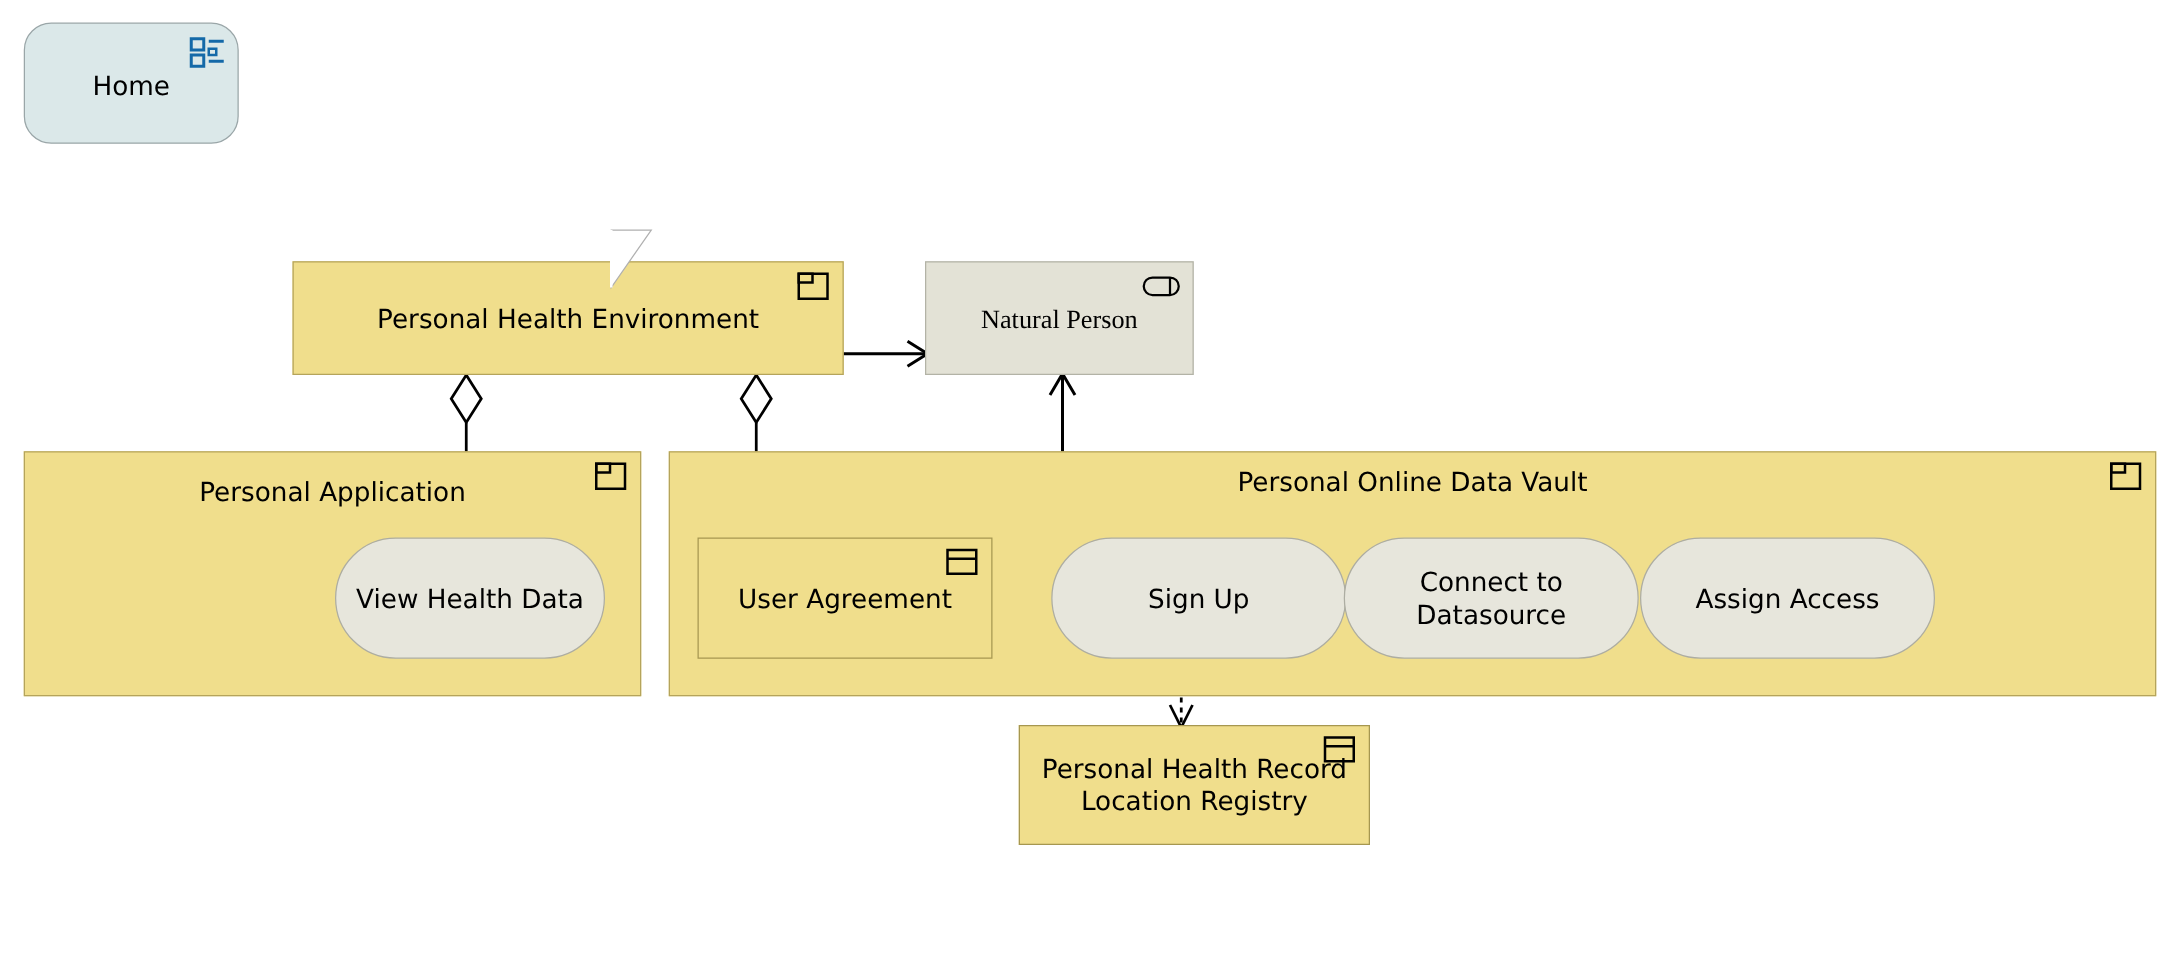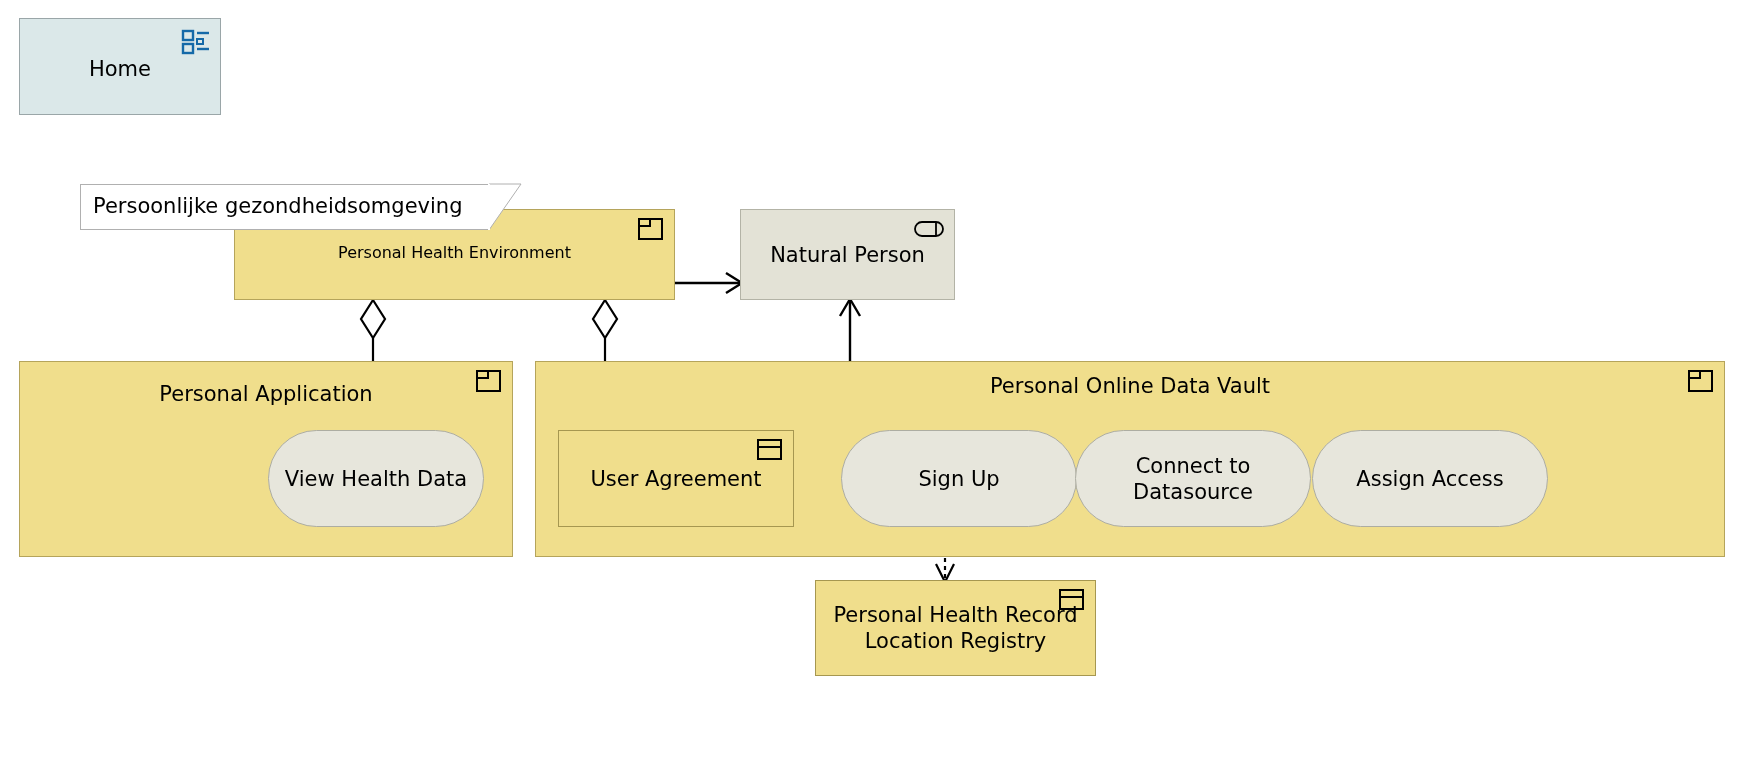--- a/index.html
+++ b/index.html
@@ -97,52 +97,49 @@
   <svg class="conn" style="left:765px;top:464px;" width="80" height="30">
     <line x1="78" y1="15" x2="8" y2="15" stroke="#000" stroke-width="2.2" stroke-dasharray="4,4"></line>
     <polyline points="22,6 5,15 22,24" fill="none" stroke="#000" stroke-width="2.2"></polyline>
   </svg>
 
   <svg class="conn" style="left:930px;top:526px;" width="30" height="60">
     <line x1="15" y1="0" x2="15" y2="52" stroke="#000" stroke-width="2.2" stroke-dasharray="4,4"></line>
     <polyline points="6,38 15,56 24,38" fill="none" stroke="#000" stroke-width="2.2"></polyline>
   </svg>
 
-  <div class="node home-box" style="left:19px;top:18px;width:202px;height:97px;">
+  <div class="node home-box" style="left:19px;top:18px;width:172px;height:97px;border-radius:22px;">
     <div class="label home-label">Home</div>
     <span class="icon" style="right:10px;top:9px;">
       <svg width="28" height="28" viewBox="0 0 28 28">
         <rect x="1" y="3" width="10" height="9" fill="none" stroke="#1469a8" stroke-width="2.4"></rect>
         <rect x="1" y="16" width="10" height="9" fill="none" stroke="#1469a8" stroke-width="2.4"></rect>
         <line x1="15" y1="5" x2="27" y2="5" stroke="#1469a8" stroke-width="2.4"></line>
         <rect x="15" y="11" width="6" height="5" fill="none" stroke="#1469a8" stroke-width="2"></rect>
         <line x1="15" y1="21" x2="27" y2="21" stroke="#1469a8" stroke-width="2.4"></line>
       </svg>
     </span>
   </div>
 
   <div class="node app-comp" style="left:234px;top:209px;width:441px;height:91px;">
-    <div class="label" style="top:33px;font-size:16px;">Personal Health Environment</div>
+    <div class="label" style="top:33px;font-size:21px;">Personal Health Environment</div>
     <span class="icon" style="right:10px;top:8px;">
       <svg width="26" height="24" viewBox="0 0 26 24">
         <rect x="1" y="1" width="23" height="20" fill="none" stroke="#000" stroke-width="2"></rect>
         <rect x="1" y="1" width="11" height="7" fill="none" stroke="#000" stroke-width="2"></rect>
       </svg>
     </span>
   </div>
 
-  <div class="note" style="left:80px;top:184px;width:410px;height:46px;">
-    <div class="note-text">Persoonlijke gezondheidsomgeving</div>
-  </div>
   <svg class="conn" style="left:489px;top:184px;" width="34" height="48">
     <polygon points="0,0 32,0 0,46" fill="#ffffff" stroke="#b0b0b0" stroke-width="1"></polygon>
     <line x1="0" y1="0" x2="0" y2="46" stroke="#ffffff" stroke-width="2"></line>
   </svg>
 
-  <div class="node biz-role" style="left:740px;top:209px;width:215px;height:91px;">
+  <div class="node biz-role" style="left:740px;top:209px;width:215px;height:91px;font-family:Liberation Serif, serif;">
     <div class="label" style="top:33px;font-size:21px;">Natural Person</div>
     <span class="icon" style="right:10px;top:10px;">
       <svg width="30" height="18" viewBox="0 0 30 18">
         <path d="M8,2 H22 A7,7 0 0 1 22,16 H8 A7,7 0 0 1 8,2 Z" fill="none" stroke="#000" stroke-width="1.8"></path>
         <line x1="22" y1="2" x2="22" y2="16" stroke="#000" stroke-width="1.8"></line>
       </svg>
     </span>
   </div>
 
   <div class="node app-comp" style="left:19px;top:361px;width:494px;height:196px;">

